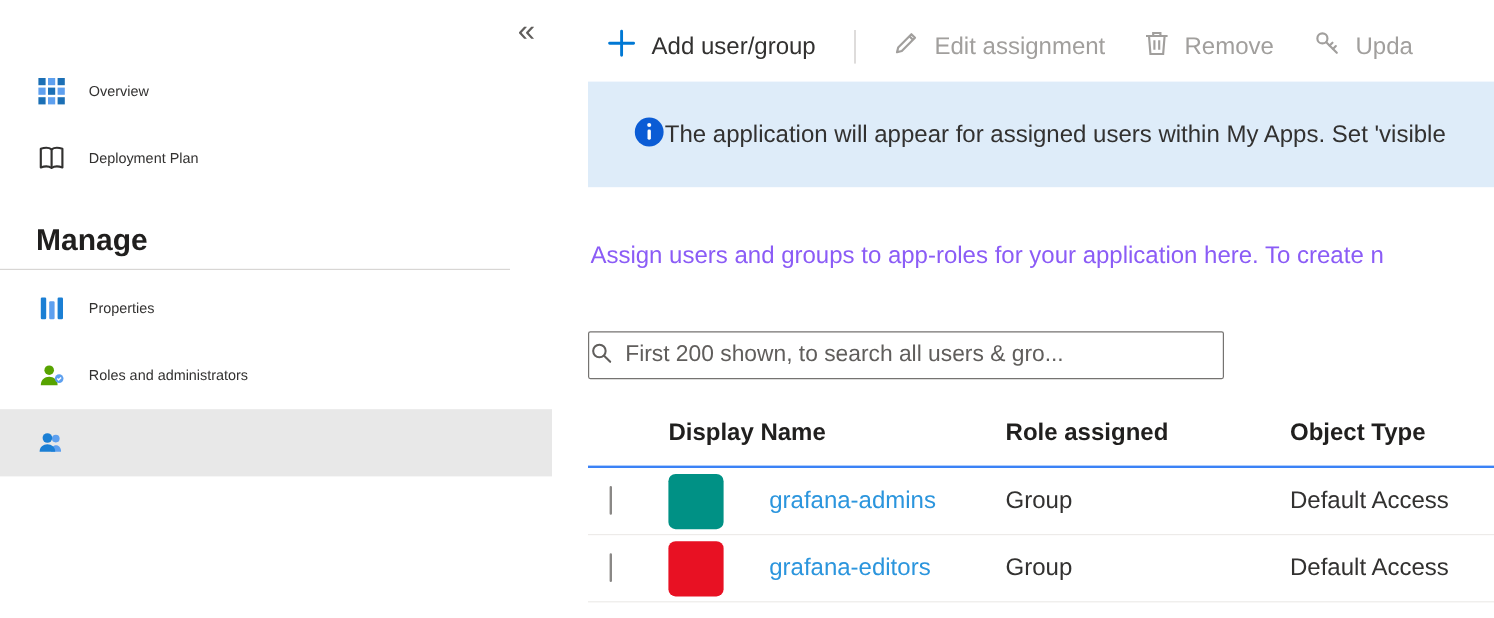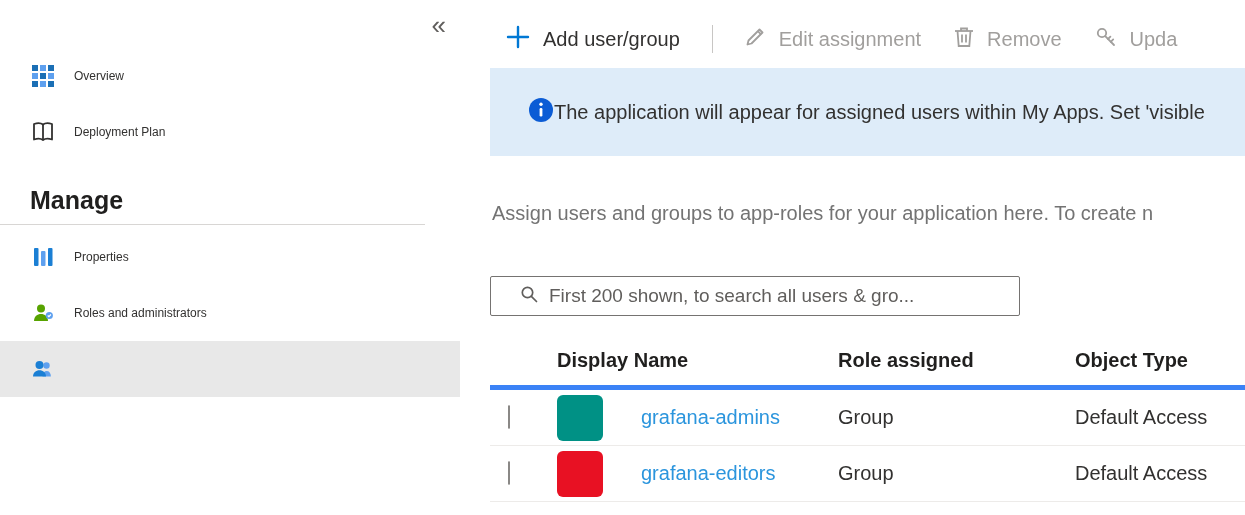--- a/index.html
+++ b/index.html
@@ -27,33 +27,33 @@
   .tb-btn { display:flex; align-items:center; gap:12px; font-size:20px; cursor:pointer; }
   .tb-btn.primary { color:#323130;text-align:right; }
   .tb-btn.disabled { color:#a19f9d; cursor:default; }
   .tb-divider { width:1px; height:28px; background:#c8c6c4; margin:0 30px 0 32px; }
   .tb-gap { margin-right:32px; }
 
   .banner { position:absolute; left:0; right:0; top:68px; height:88px; background:#deecf9;
     display:flex; align-items:center; padding-left:38px; overflow:hidden; }
   .banner-text { font-size:20px; color:#323130; white-space:nowrap; }
 
-  .intro { position:absolute; left:2px; right:0; top:202px; font-size:20px; color:#737373;
+  .intro { position:absolute; left:2px; right:0; top:202px; font-size:20px; color:#8b5cf6;
     white-space:nowrap; overflow:hidden; }
 
   .search-box { position:absolute; left:0; top:276px; width:530px; height:40px;
     border:1px solid #757371; border-radius:2px; display:flex; align-items:center;
-    gap:10px; padding:0 28px; background:#fff; }
+    gap:10px; padding:0 0; background:#fff; }
   .search-box input { border:none; outline:none; flex:1; font-size:19px;
     font-family:"Liberation Sans", sans-serif; color:#323130; background:transparent; }
   .search-box input::placeholder { color:#605e5c; opacity:1; }
 
   .table { position:absolute; left:0; right:0; top:335px; }
   .t-head, .t-row { display:grid; grid-template-columns:67px 281px 237px 1fr; align-items:center; }
-  .t-head { height:55px; border-bottom:5px solid #3b82f6; font-weight:bold; font-size:20px; color:#201f1e; }
+  .t-head { height:55px; border-bottom:2px solid #3b82f6; font-weight:bold; font-size:20px; color:#201f1e; }
   .t-row { height:56px; border-bottom:1px solid #edebe9; font-size:20px; }
   .checkbox { width:22px; height:22px; border:1px solid #8a8886; border-radius:2px;
     margin-left:18px; background:#fff; cursor:pointer; }
   .name-cell { display:flex; align-items:center; gap:38px; }
   .avatar { width:46px; height:46px; border-radius:6px; }
   .name-link { color:#2b95dd; cursor:pointer; }
   .cell-text { color:#323130; }
 </style>
 </head>
 <body>

